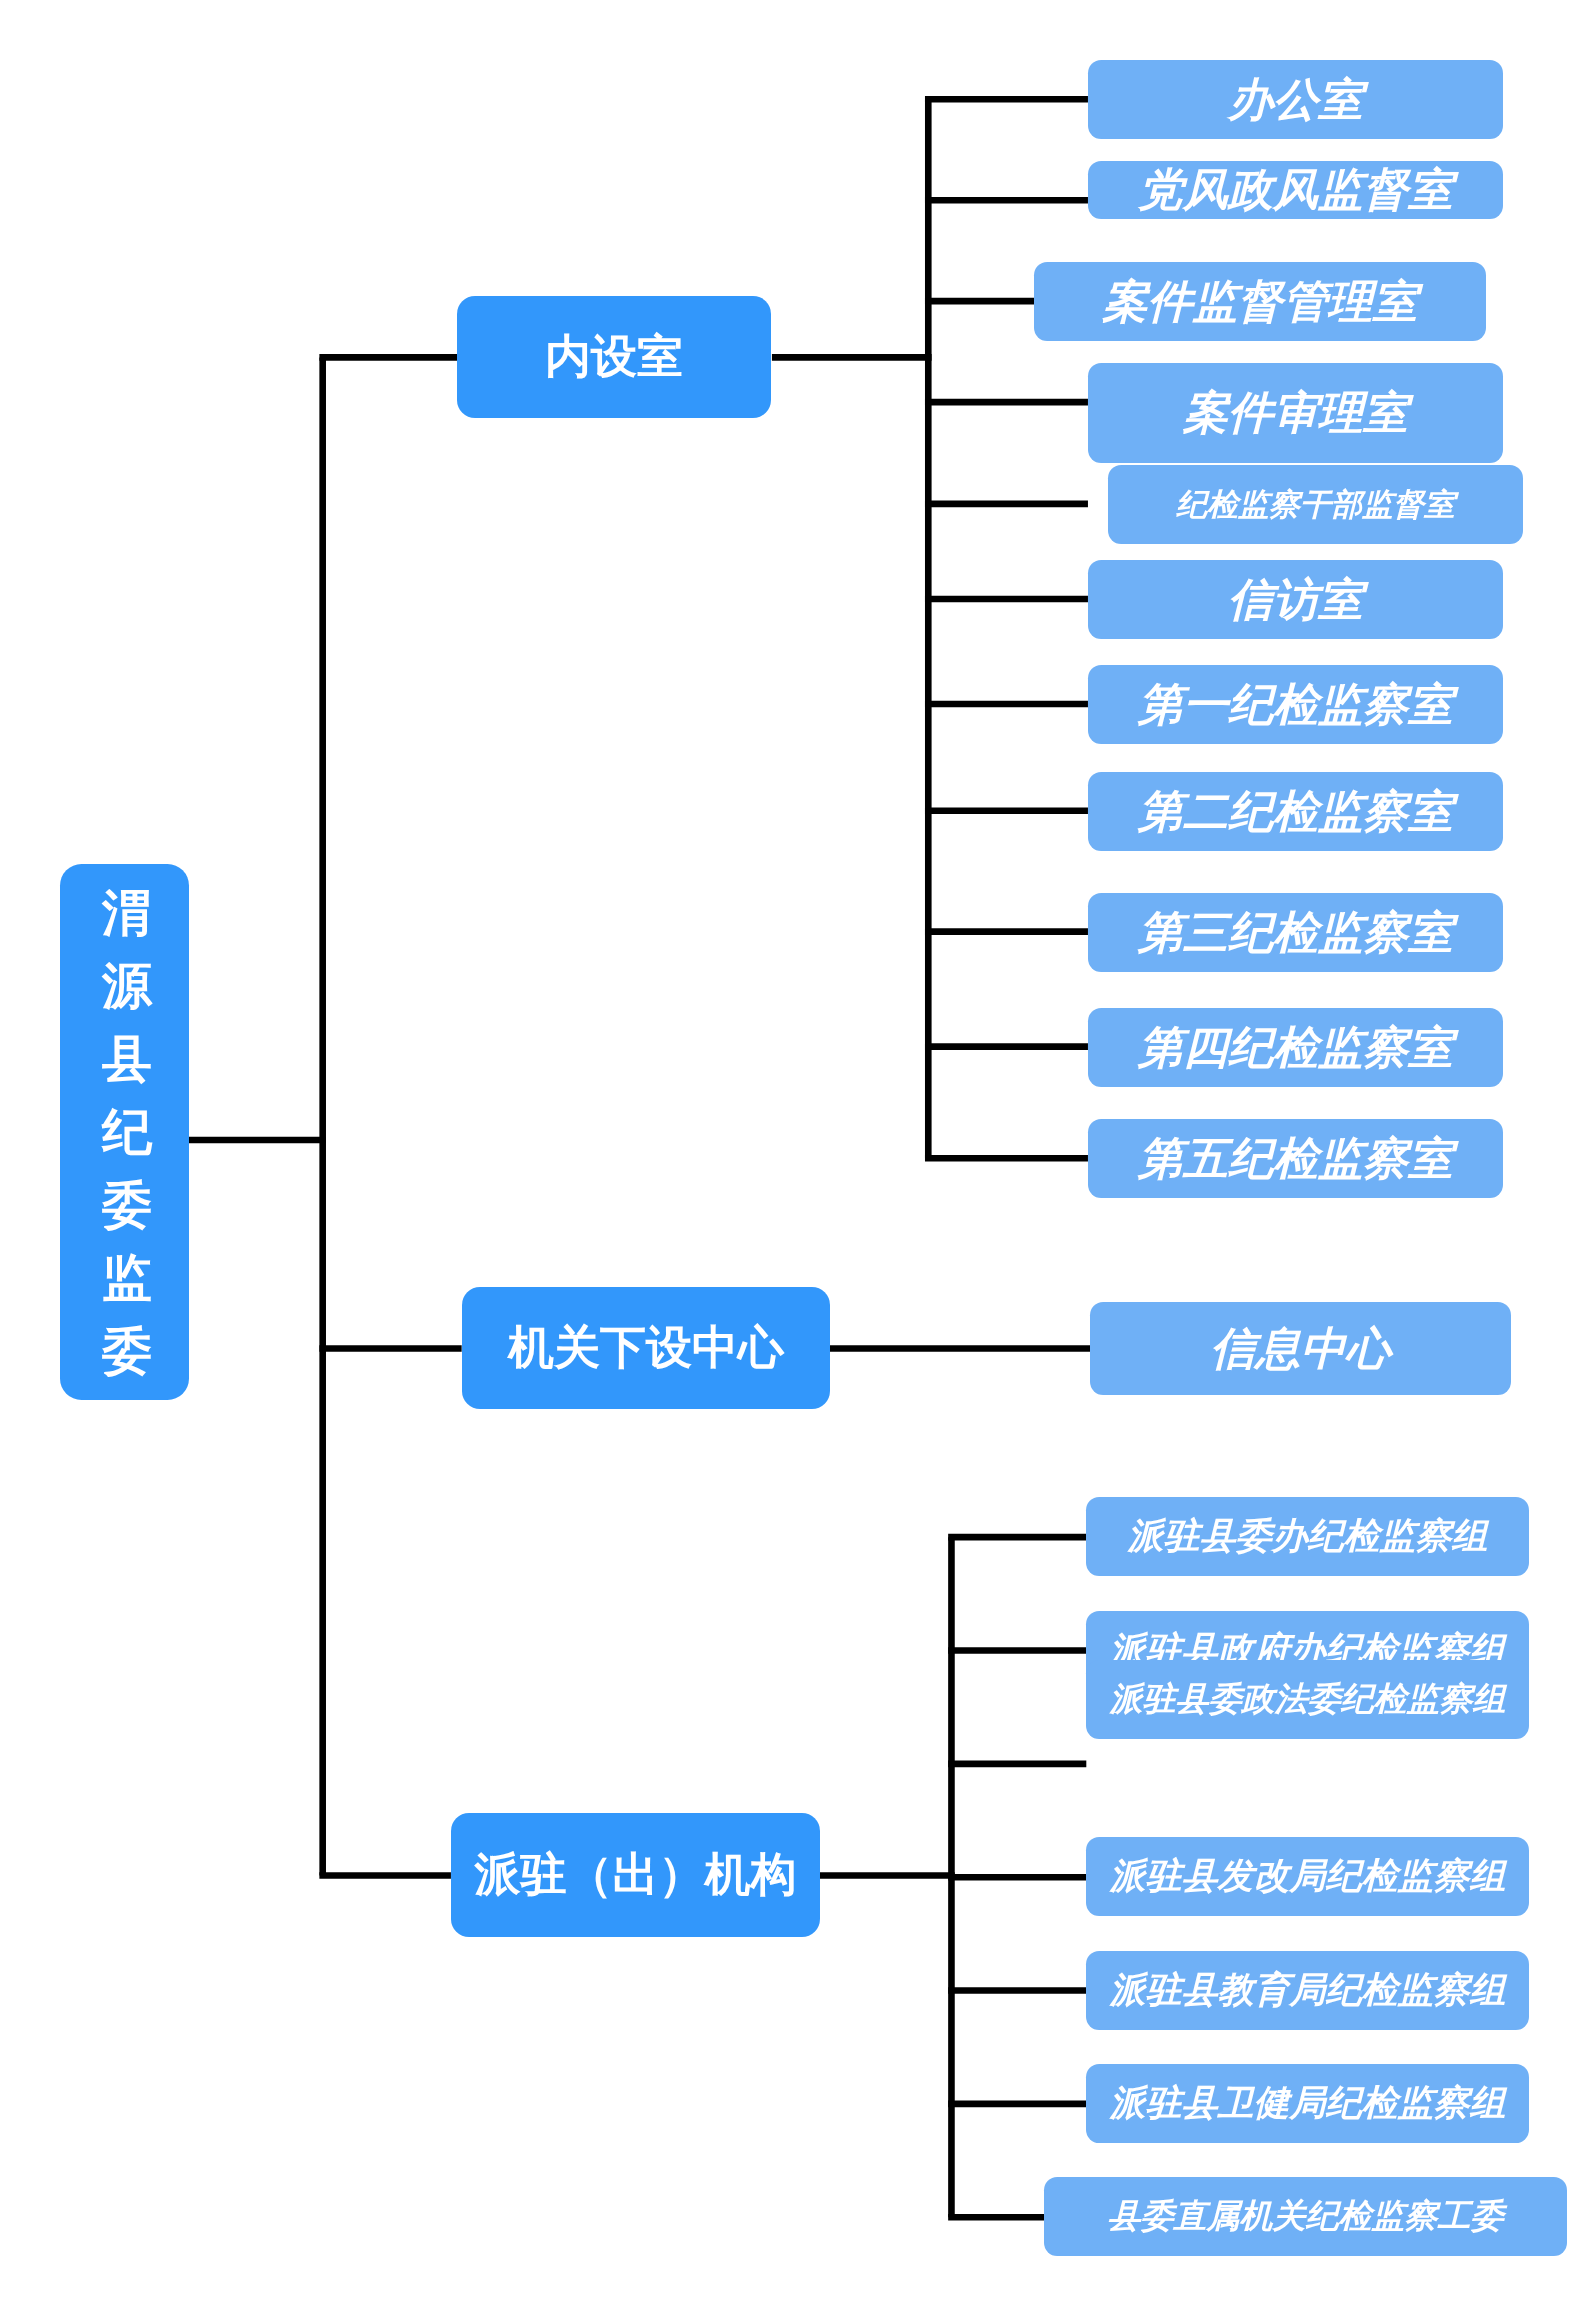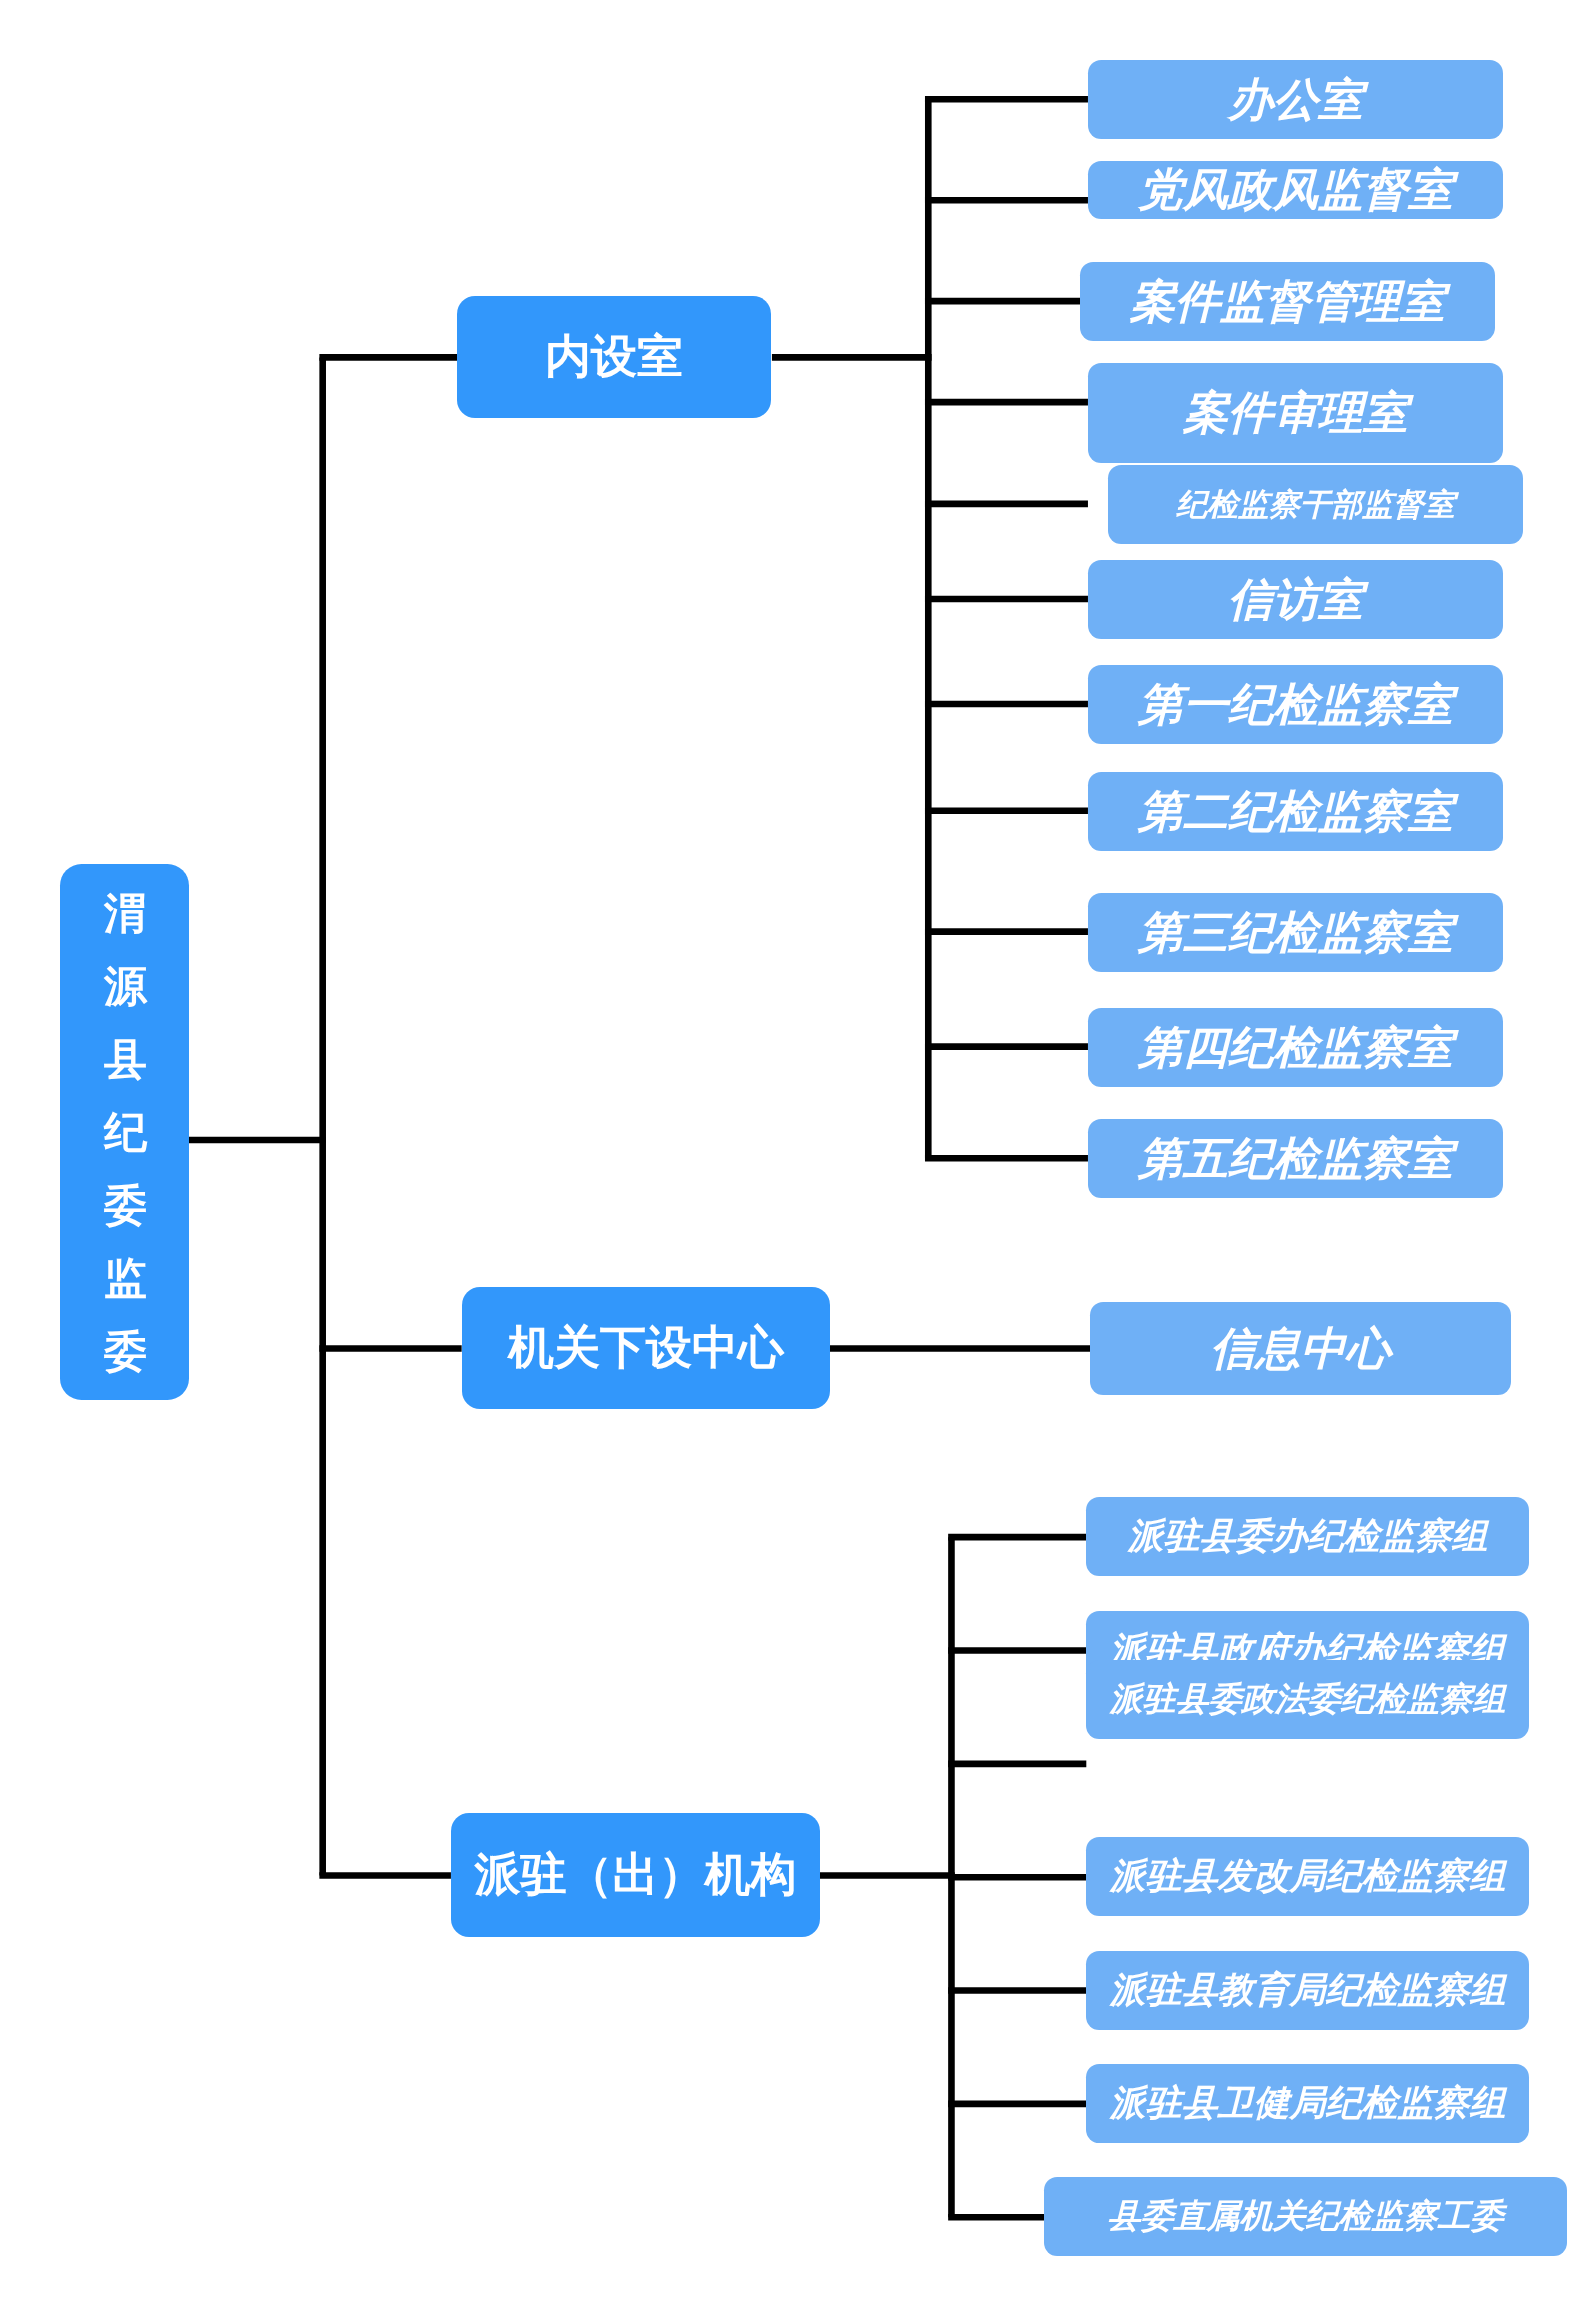--- a/index.html
+++ b/index.html
@@ -49,21 +49,21 @@
     border-radius: 13.2px;
     font-size: 45px;
     font-style: italic;
   }
   .root {
     background: var(--branch_fill);
     border-radius: 21.5px;
   }
   .root .vlabel {
     width: 45px;
-    font-size: 43px;
+    font-size: 50px;
     line-height: 73px;
     word-break: break-all;
     white-space: normal;
     text-align: right;
   }
   .fs46 { font-size: 31px; margin-left: 20px; }
   .fs44 { font-size: 36px; }
   .fs40 { font-size: 33px; }
 </style>
 </head>
@@ -121,21 +121,21 @@
   <div class="node branch" style="left:451px;top:1813px;width:369px;height:124px">
     <span>派驻（出）机构</span>
   </div>
 
   <div class="node leaf" style="left:1088px;top:60px;width:415px;height:79px">
     <span>办公室</span>
   </div>
   <div class="node leaf" style="left:1088px;top:161px;width:415px;height:58px">
     <span>党风政风监督室</span>
   </div>
-  <div class="node leaf" style="left:1080px;top:262px;width:415px;height:79px">
+  <div class="node leaf" style="left:1034px;top:262px;width:452px;height:79px">
     <span>案件监督管理室</span>
   </div>
   <div class="node leaf" style="left:1088px;top:363px;width:415px;height:100px">
     <span>案件审理室</span>
   </div>
   <div class="node leaf fs46" style="left:1088px;top:465px;width:415px;height:79px">
     <span>纪检监察干部监督室</span>
   </div>
   <div class="node leaf" style="left:1088px;top:560px;width:415px;height:79px">
     <span>信访室</span>

